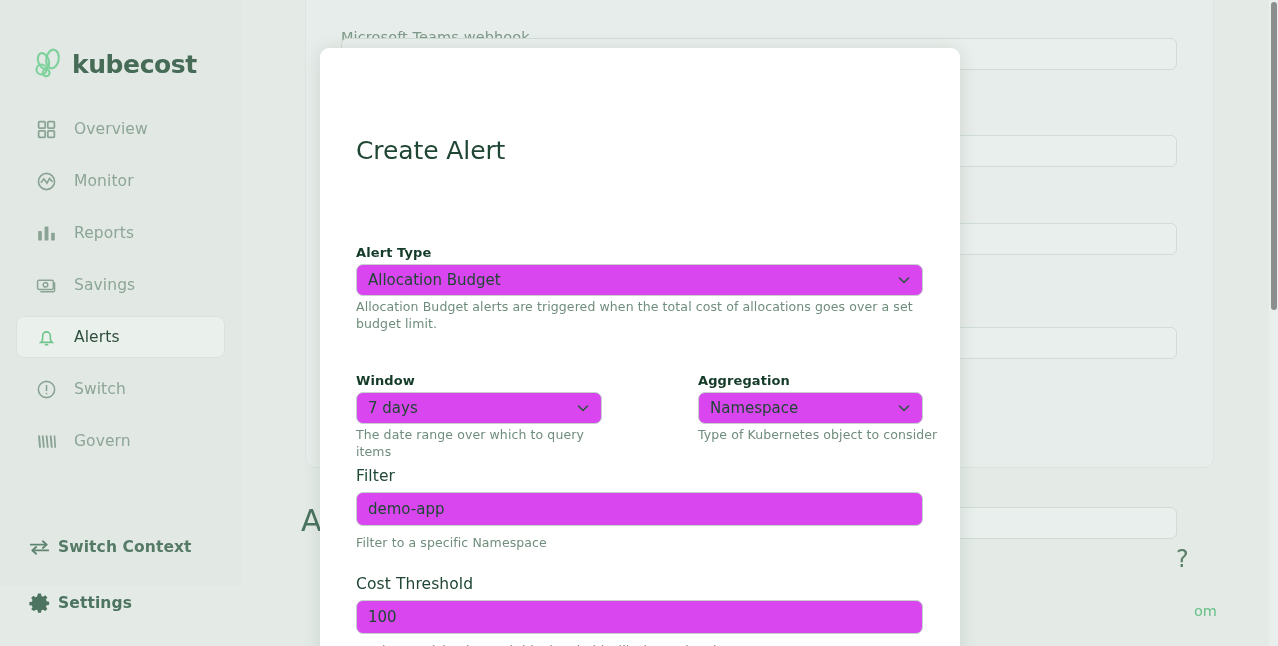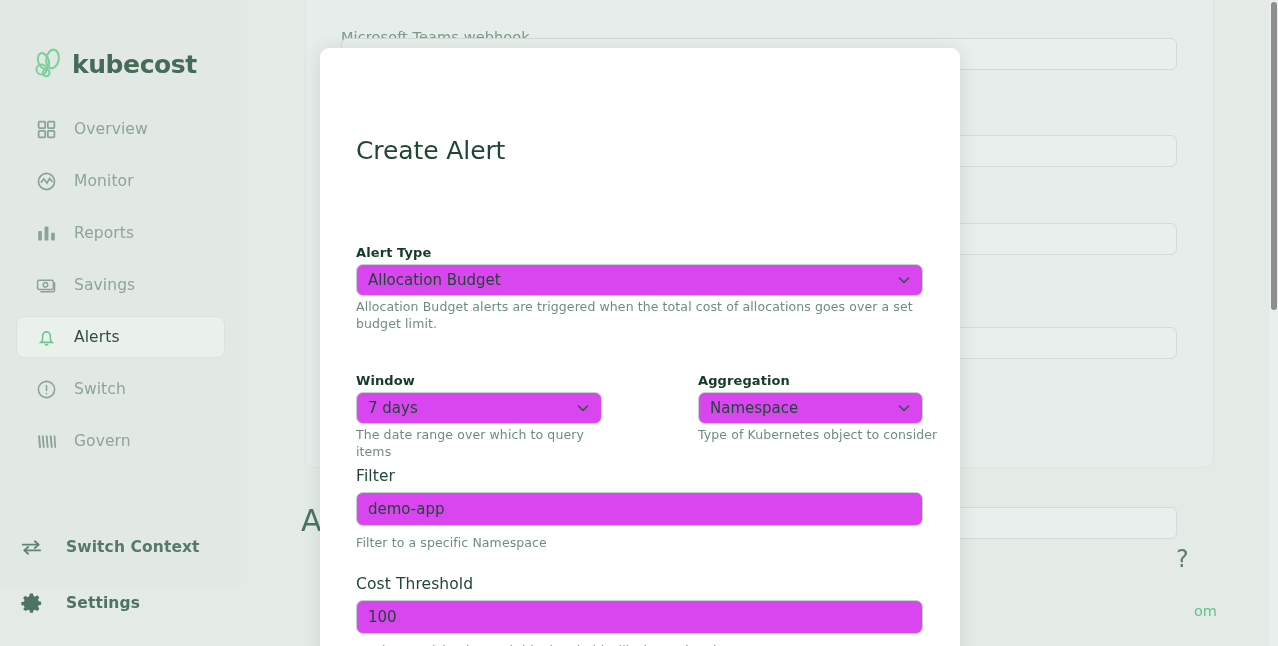--- a/index.html
+++ b/index.html
@@ -35,22 +35,22 @@
   .nav-item .nav-icon { width: 21px; height: 21px; flex: 0 0 21px; color: #8aa394; }
   .nav-item .nav-label {
     font-size: 15.5px; font-weight: 400; letter-spacing: 0.1px;
     color: #8da596;
   }
   .nav-item.active { background: #eaf0ec; box-shadow: 0 0 0 1px #d9e3dd inset; }
   .nav-item.active .nav-label { color: #2f4f3d; }
   .nav-item.active .nav-icon { color: #6fc58c; }
 
   .nav-bottom {
-    position: absolute; left: 0; height: 40px;
-    display: flex; align-items: center; gap: 23px;
+    position: absolute; left: 8px; height: 40px;
+    display: flex; align-items: center; gap: 7px;
     padding-left: 20px; cursor: pointer;
   }
   .nav-bottom .nav-icon { width: 23px; height: 23px; flex: 0 0 23px; color: #5f8570; }
   .nav-bottom .nav-label {
     font-size: 15.5px; font-weight: 700; letter-spacing: 0.1px; color: #557a66;
   }
   #nav-settings .nav-icon { color: #4c7460; }
   #nav-settings .nav-label { color: #4c7460; }
 
   

